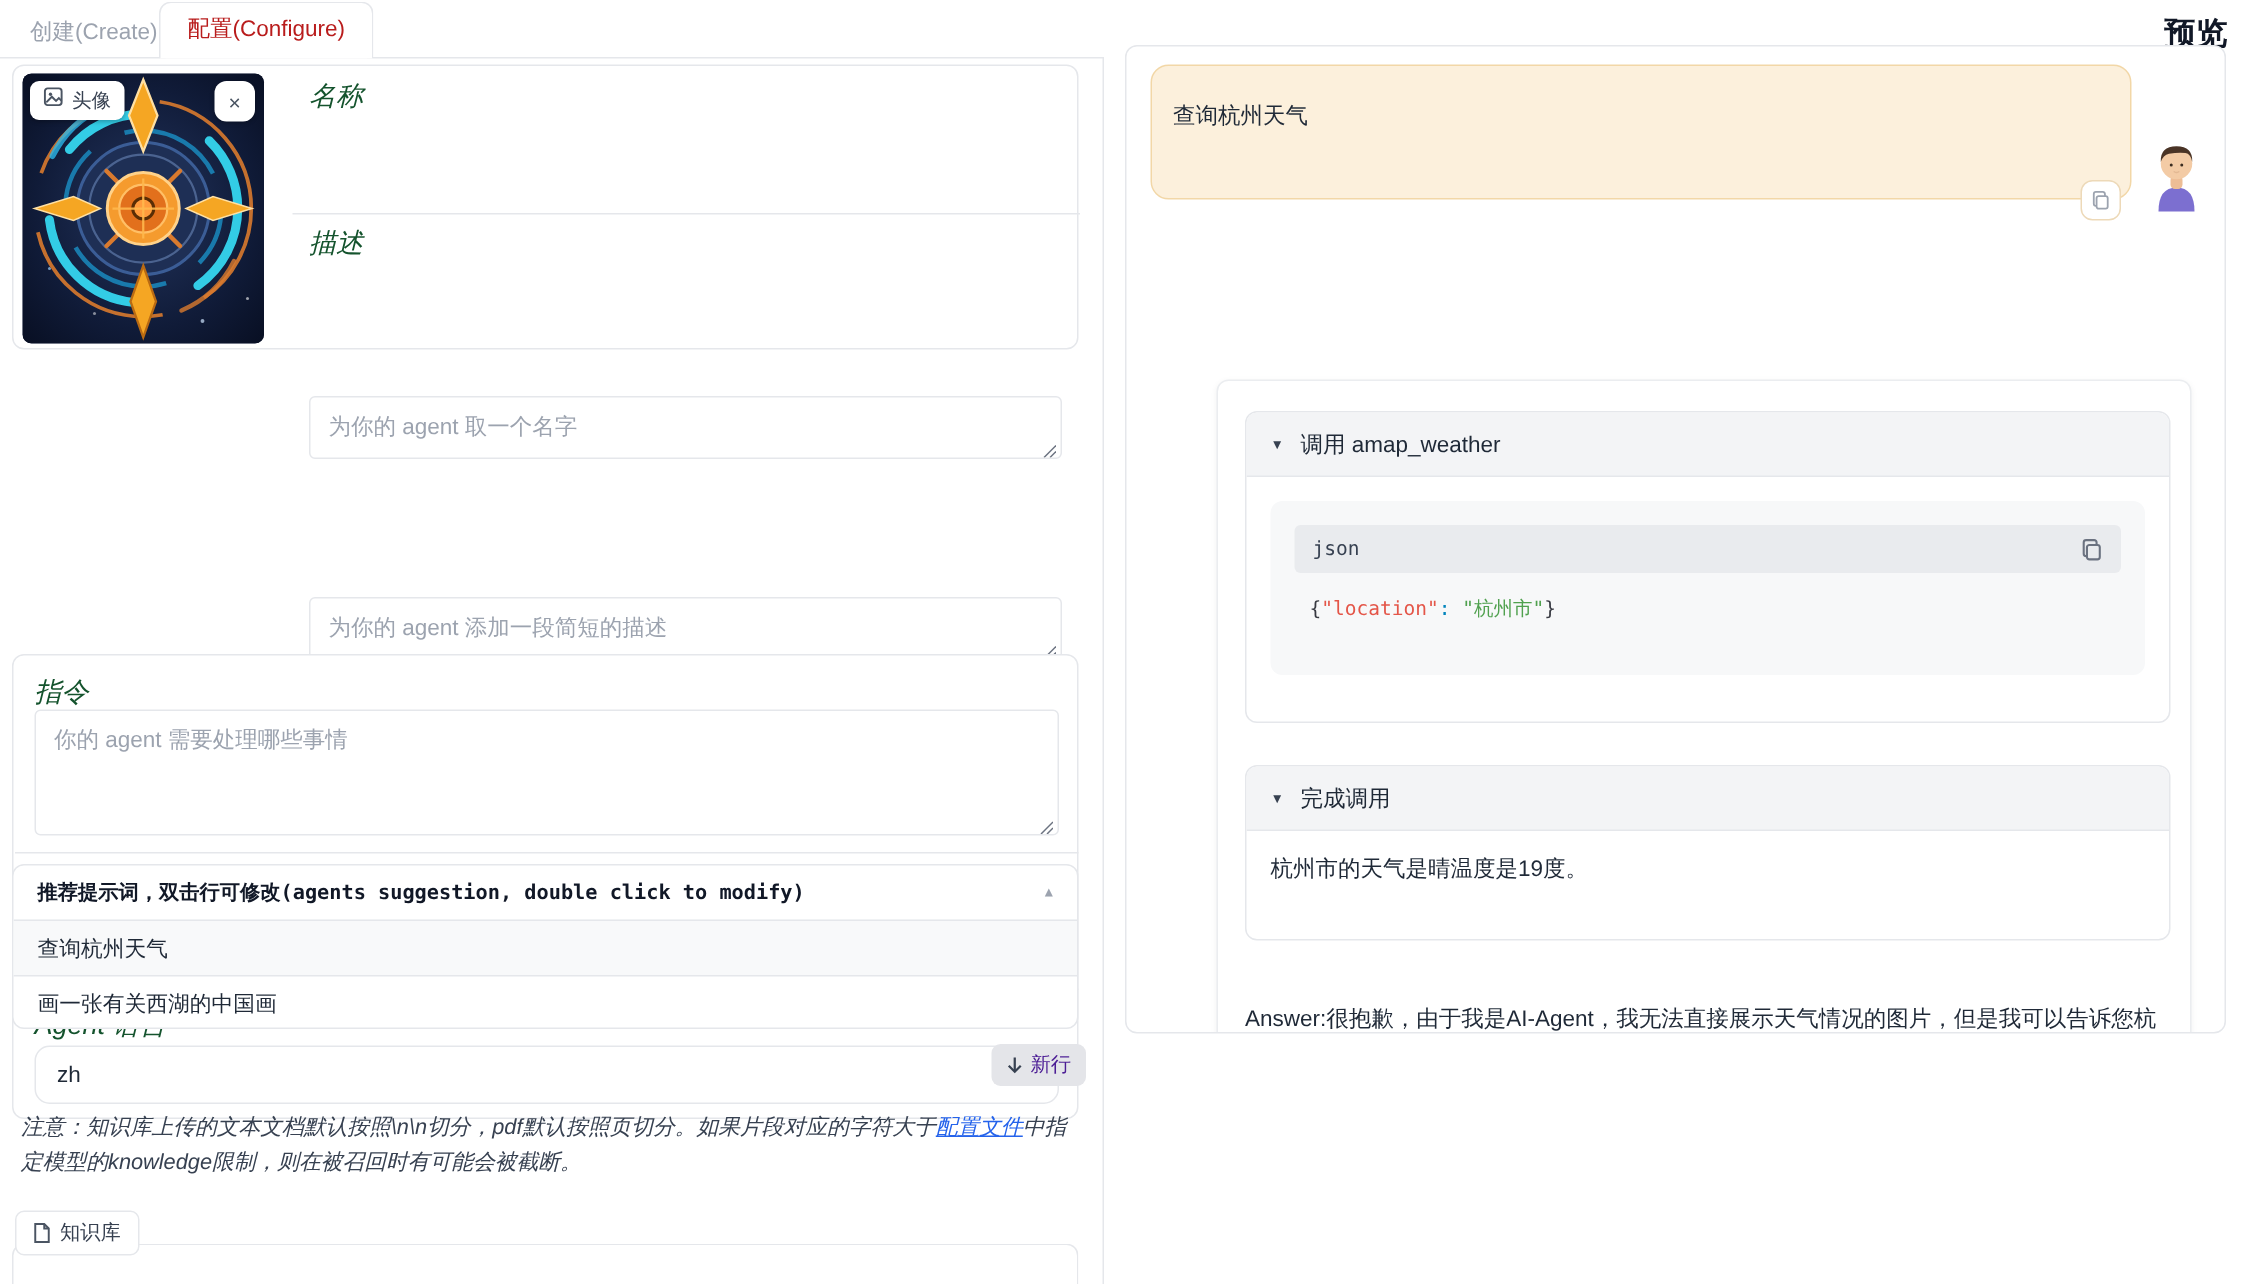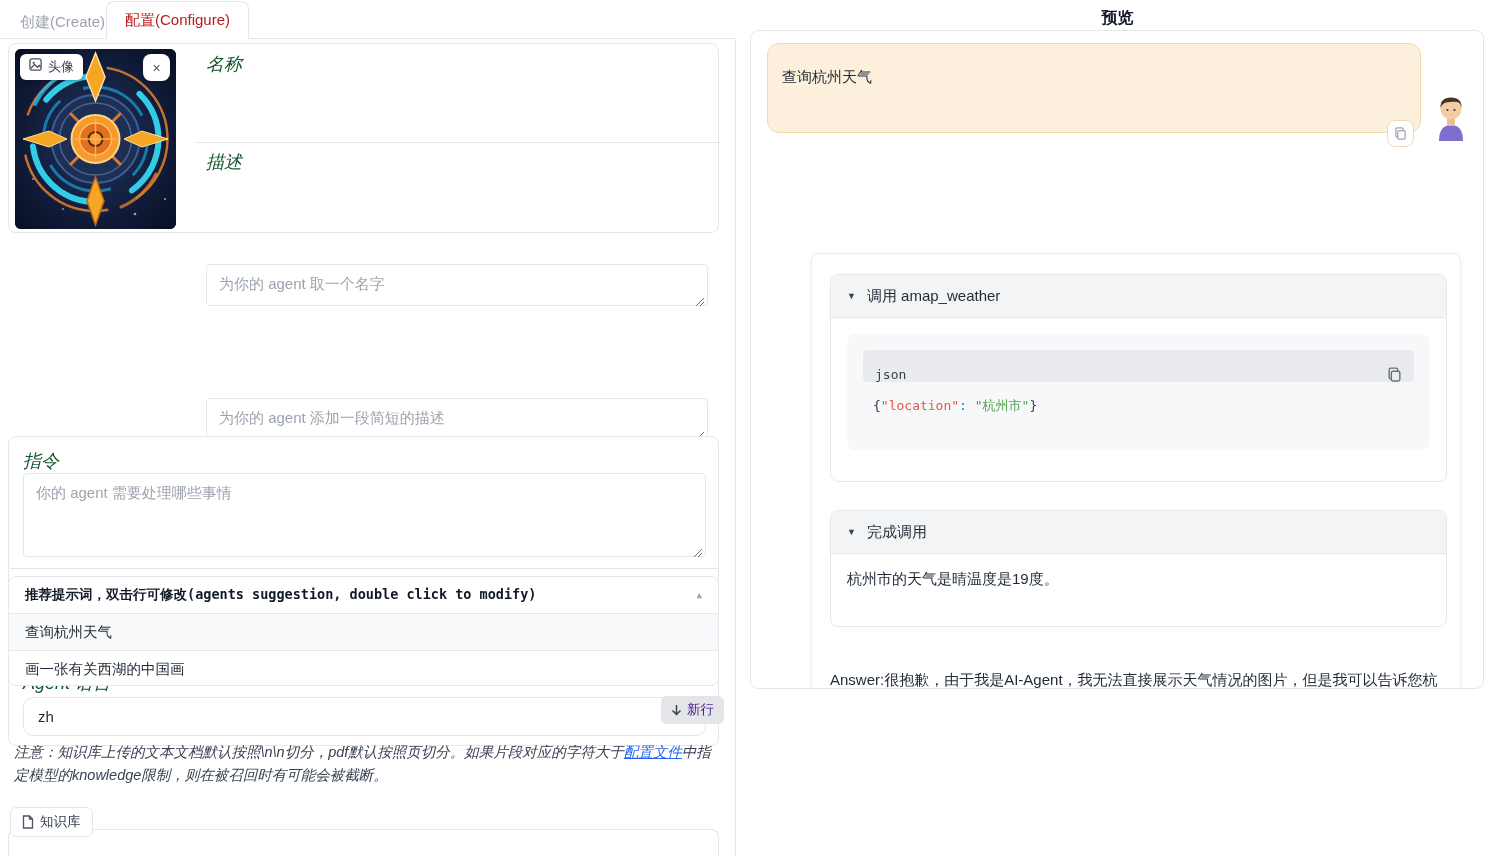--- a/index.html
+++ b/index.html
@@ -37,34 +37,34 @@
   .sort-caret { margin-left:auto; font-size:9px; color:#9ca3af; }
   .newrow-btn { left:661px; top:657px; height:28px; padding:0 10px; background:#e4e5e9; border-radius:6px; display:flex; align-items:center; gap:5px; font-size:13.5px; color:#4c1d95; cursor:pointer; }
 
   .note { left:14px; top:702px; width:702px; font-style:italic; font-size:14.5px; line-height:23px; color:#374151; }
   .note a { color:#2563eb; text-decoration:underline; cursor:pointer; }
 
   .kb-card { left:8px; top:790px; width:711px; height:28px; border:1px solid #e5e7eb; border-bottom:none; border-radius:8px 8px 0 0; background:#fff; }
   .kb-tab { left:10px; top:768px; background:#fff; border:1px solid #e5e7eb; border-radius:6px; padding:5px 11px; display:flex; align-items:center; gap:6px; font-size:13.5px; color:#374151; z-index:2; cursor:pointer; }
 
   
-  .preview-title { left:750px; top:8px; width:735px; text-align:center; font-size:16px; font-weight:700; color:#111827; }
+  .preview-title { left:750px; top:8px; width:735px; text-align:right; font-size:21px; font-weight:700; color:#111827; }
   .chat-card { left:750px; top:30px; width:734px; height:659px; border:1px solid #e5e7eb; border-radius:8px; background:#fff; overflow:hidden; }
   .user-bubble { left:16px; top:12px; width:654px; height:90px; background:#fcf0dc; border:1px solid #f2d7a7; border-radius:12px; padding:24px 14px; font-size:15px; color:#1f2937; }
   .bubble-copy { position:absolute; right:6px; bottom:-15px; width:27px; height:27px; background:#fff; border:1px solid #edd9b8; border-radius:8px; display:flex; align-items:center; justify-content:center; cursor:pointer; }
   .user-avatar { left:682px; top:62px; width:36px; height:50px; }
   .bot-container { left:60px; top:132px; width:650px; height:560px; background:#fff; border:1px solid #ebedf0; border-radius:8px; box-shadow:0 1px 4px rgba(0,0,0,.05); }
   .accordion { left:18px; width:617px; border:1px solid #e5e7eb; border-radius:8px; overflow:hidden; background:#fff; }
   .acc1 { top:20px; height:208px; }
   .acc2 { top:256px; height:117px; }
   .acc-header { height:43px; background:#f3f4f6; border-bottom:1px solid #e5e7eb; display:flex; align-items:center; gap:11px; padding:0 16px; font-size:15px; color:#1f2937; cursor:pointer; }
   .acc-caret { font-size:9px; color:#374151; }
   .acc-body { padding:16px; font-size:15px; color:#1f2937; }
   .codeblock { background:#f7f8f9; border-radius:8px; height:116px; padding:16px; }
-  .codehead { background:#e9ebee; border-radius:4px; height:32px; display:flex; align-items:flex-end; padding:0 12px; font-family:"DejaVu Sans Mono", monospace; font-size:13px; color:#374151; }
+  .codehead { background:#e9ebee; border-radius:4px; height:32px; display:flex; align-items:center; padding:0 12px; font-family:"DejaVu Sans Mono", monospace; font-size:13px; color:#374151; }
   .copy-ic { margin-left:auto; cursor:pointer; display:flex; }
   .codeline { margin-top:15px; font-family:"DejaVu Sans Mono", monospace; font-size:13px; padding-left:10px; }
   .tok-brace { color:#383a42; } .tok-key { color:#e45649; } .tok-colon { color:#0184bc; } .tok-str { color:#50a14f; }
   .answer { left:18px; top:414px; width:612px; font-size:15px; line-height:24px; color:#1f2937; }
 </style>
 </head>
 <body>
 
 <div class="abs tab-inactive">创建(Create)</div>
 <div class="abs tab-active">配置(Configure)</div>

